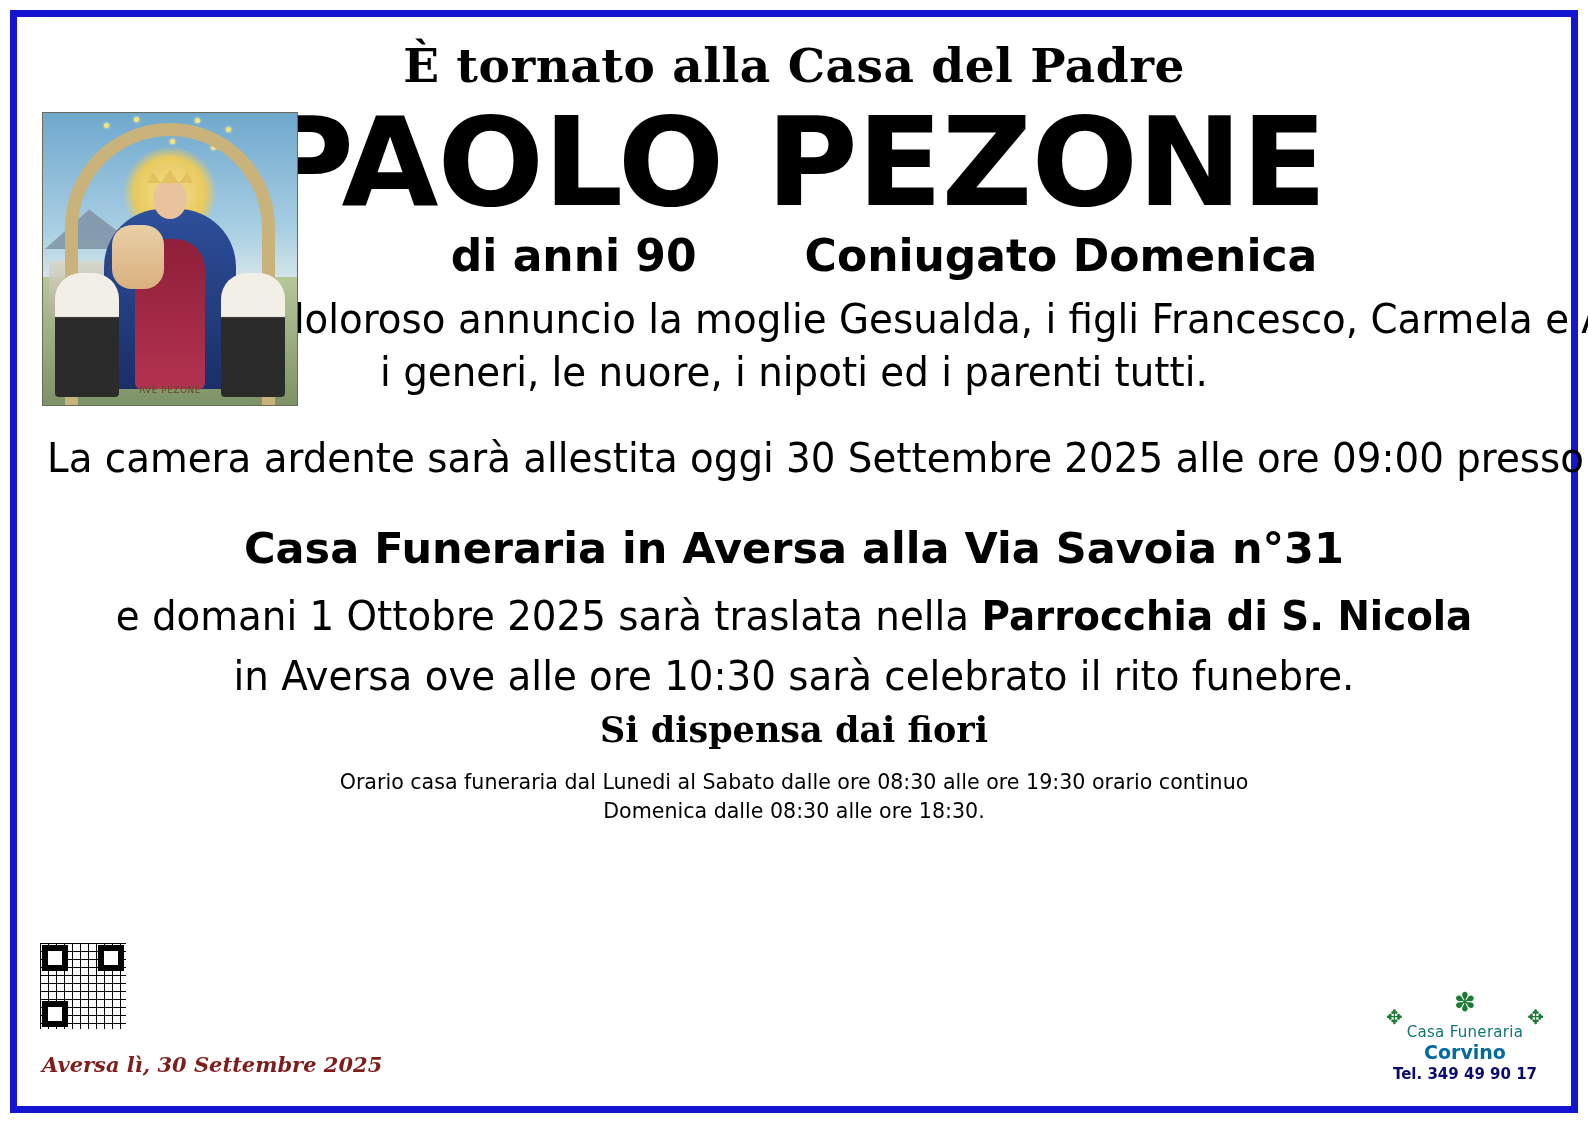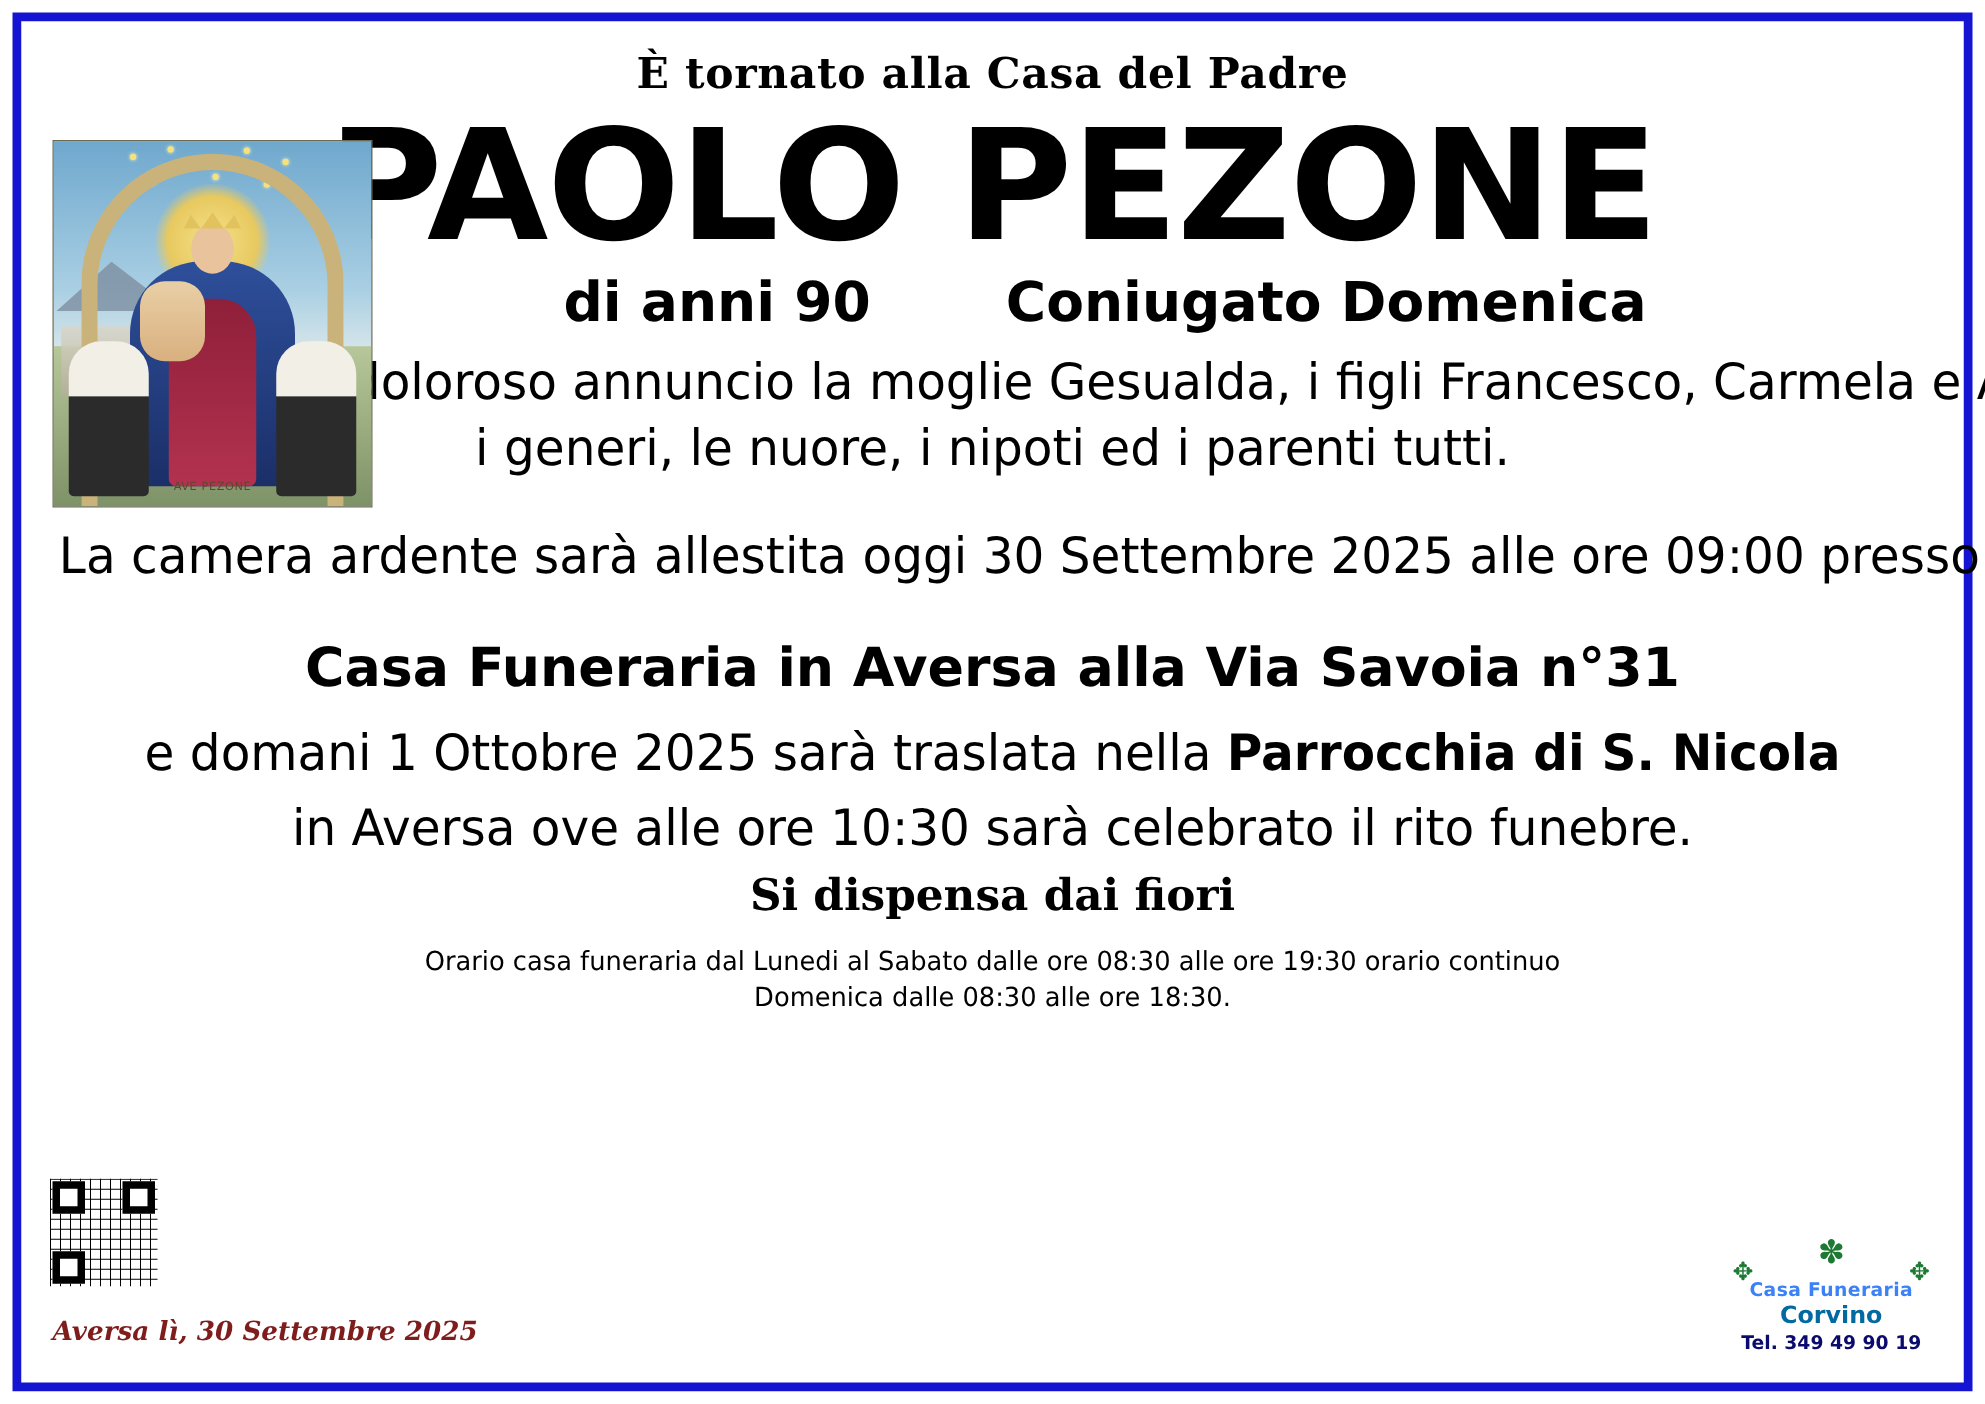--- a/index.html
+++ b/index.html
@@ -37,21 +37,21 @@
     right: 24px;
     bottom: 16px;
     box-sizing: border-box;
   }
 
   
   .headline {
     text-align: center;
     font-family: "DejaVu Serif", serif;
     font-weight: bold;
-    font-size: 34px;
+    font-size: 47px;
     letter-spacing: 0.5px;
     color: #000;
     line-height: 1.0;
     margin-top: 22px;
   }
 
   
   .name {
     text-align: center;
     font-family: "DejaVu Sans", sans-serif;
@@ -288,22 +288,22 @@
     position: absolute; left: 50%; top: 0; transform: translateX(-50%);
     font-size: 26px; color: #1c7a33; line-height: 1;
   }
   .logo-orn .swirl-l, .logo-orn .swirl-r {
     position: absolute; top: 16px; font-size: 20px; color: #1c7a33;
   }
   .logo-orn .swirl-l { left: 6px; }
   .logo-orn .swirl-r { right: 6px; }
   .logo-name {
     font-size: 15px;
-    font-weight: bold;
-    color: #3b82f6;
+    font-weight: normal;
+    color: #0f766e;
     letter-spacing: .3px;
   }
   .logo-sub {
     font-size: 19px;
     font-weight: bold;
     color: #0369a1;
   }
   .logo-tel {
     font-size: 15px;
     font-weight: bold;
@@ -387,17 +387,17 @@
     <div class="date-place">Aversa lì, 30 Settembre 2025</div>
 
     <div class="logo">
       <div class="logo-orn">
         <span class="leaf">✽</span>
         <span class="swirl-l">✥</span>
         <span class="swirl-r">✥</span>
       </div>
       <div class="logo-name">Casa Funeraria</div>
       <div class="logo-sub">Corvino</div>
-      <div class="logo-tel">Tel. 349 49 90 19</div>
+      <div class="logo-tel">Tel. 349 49 90 17</div>
     </div>
 
   </div>
 </div>
 
 </body></html>

